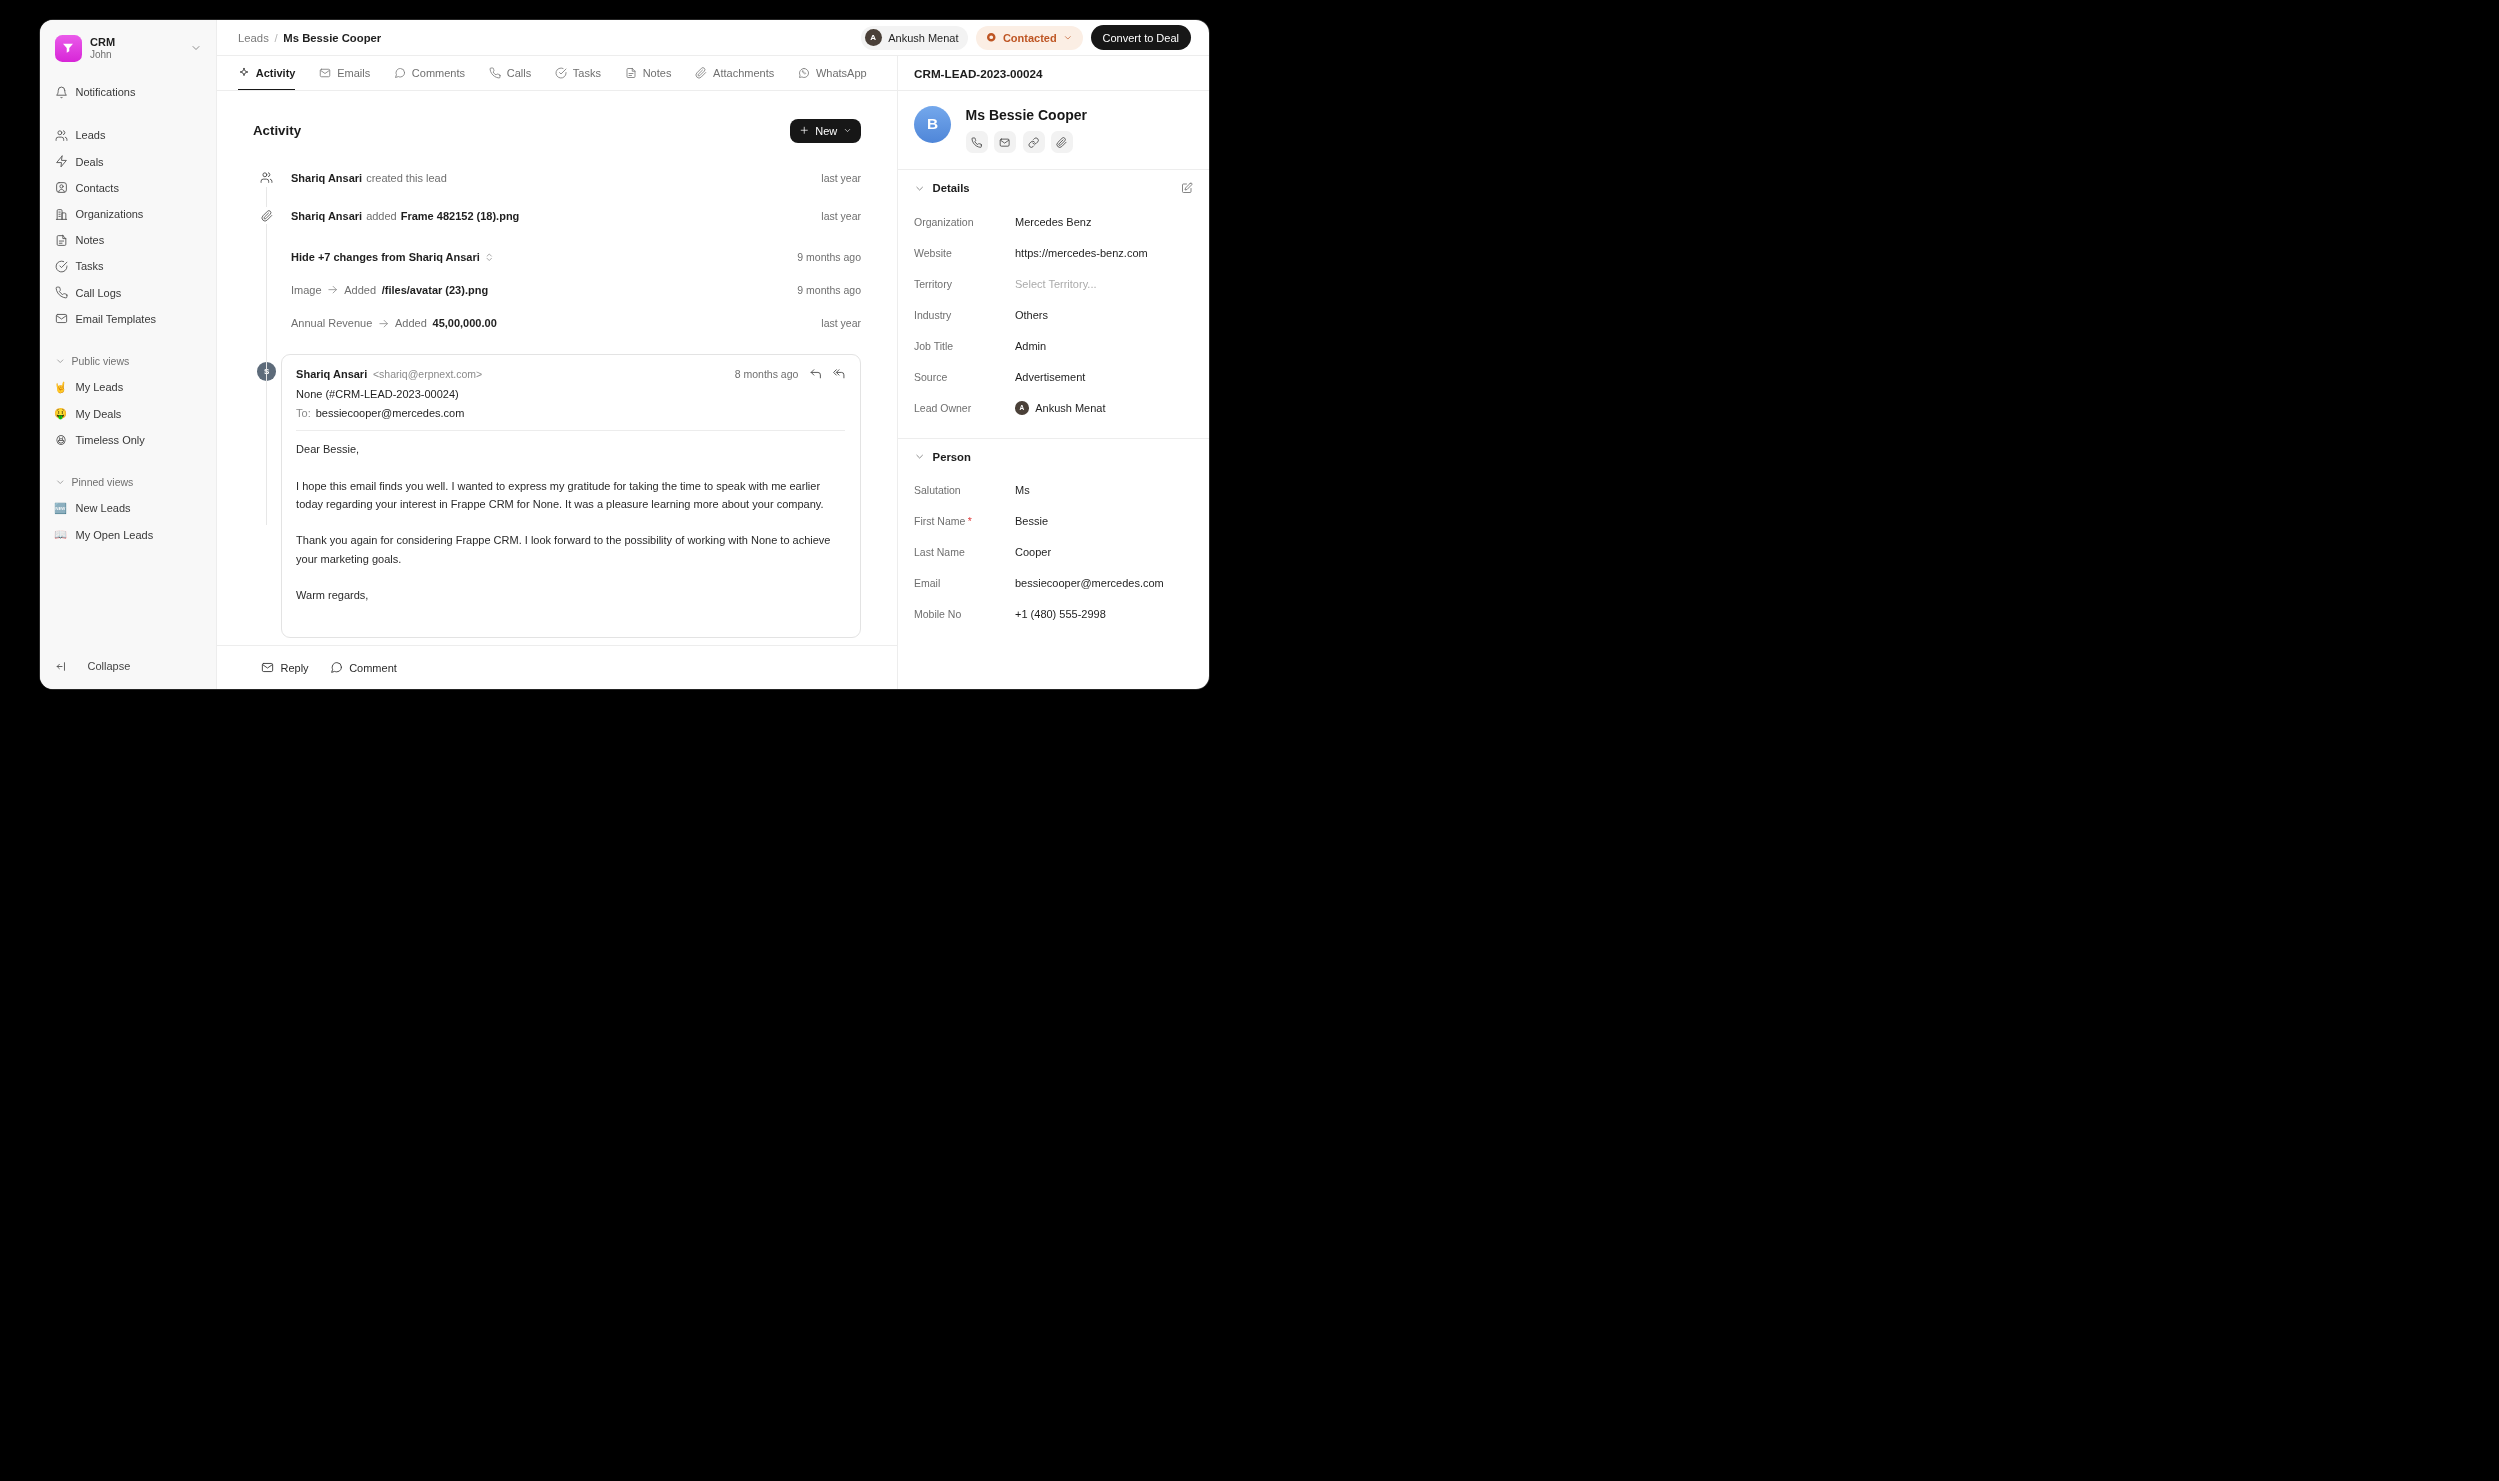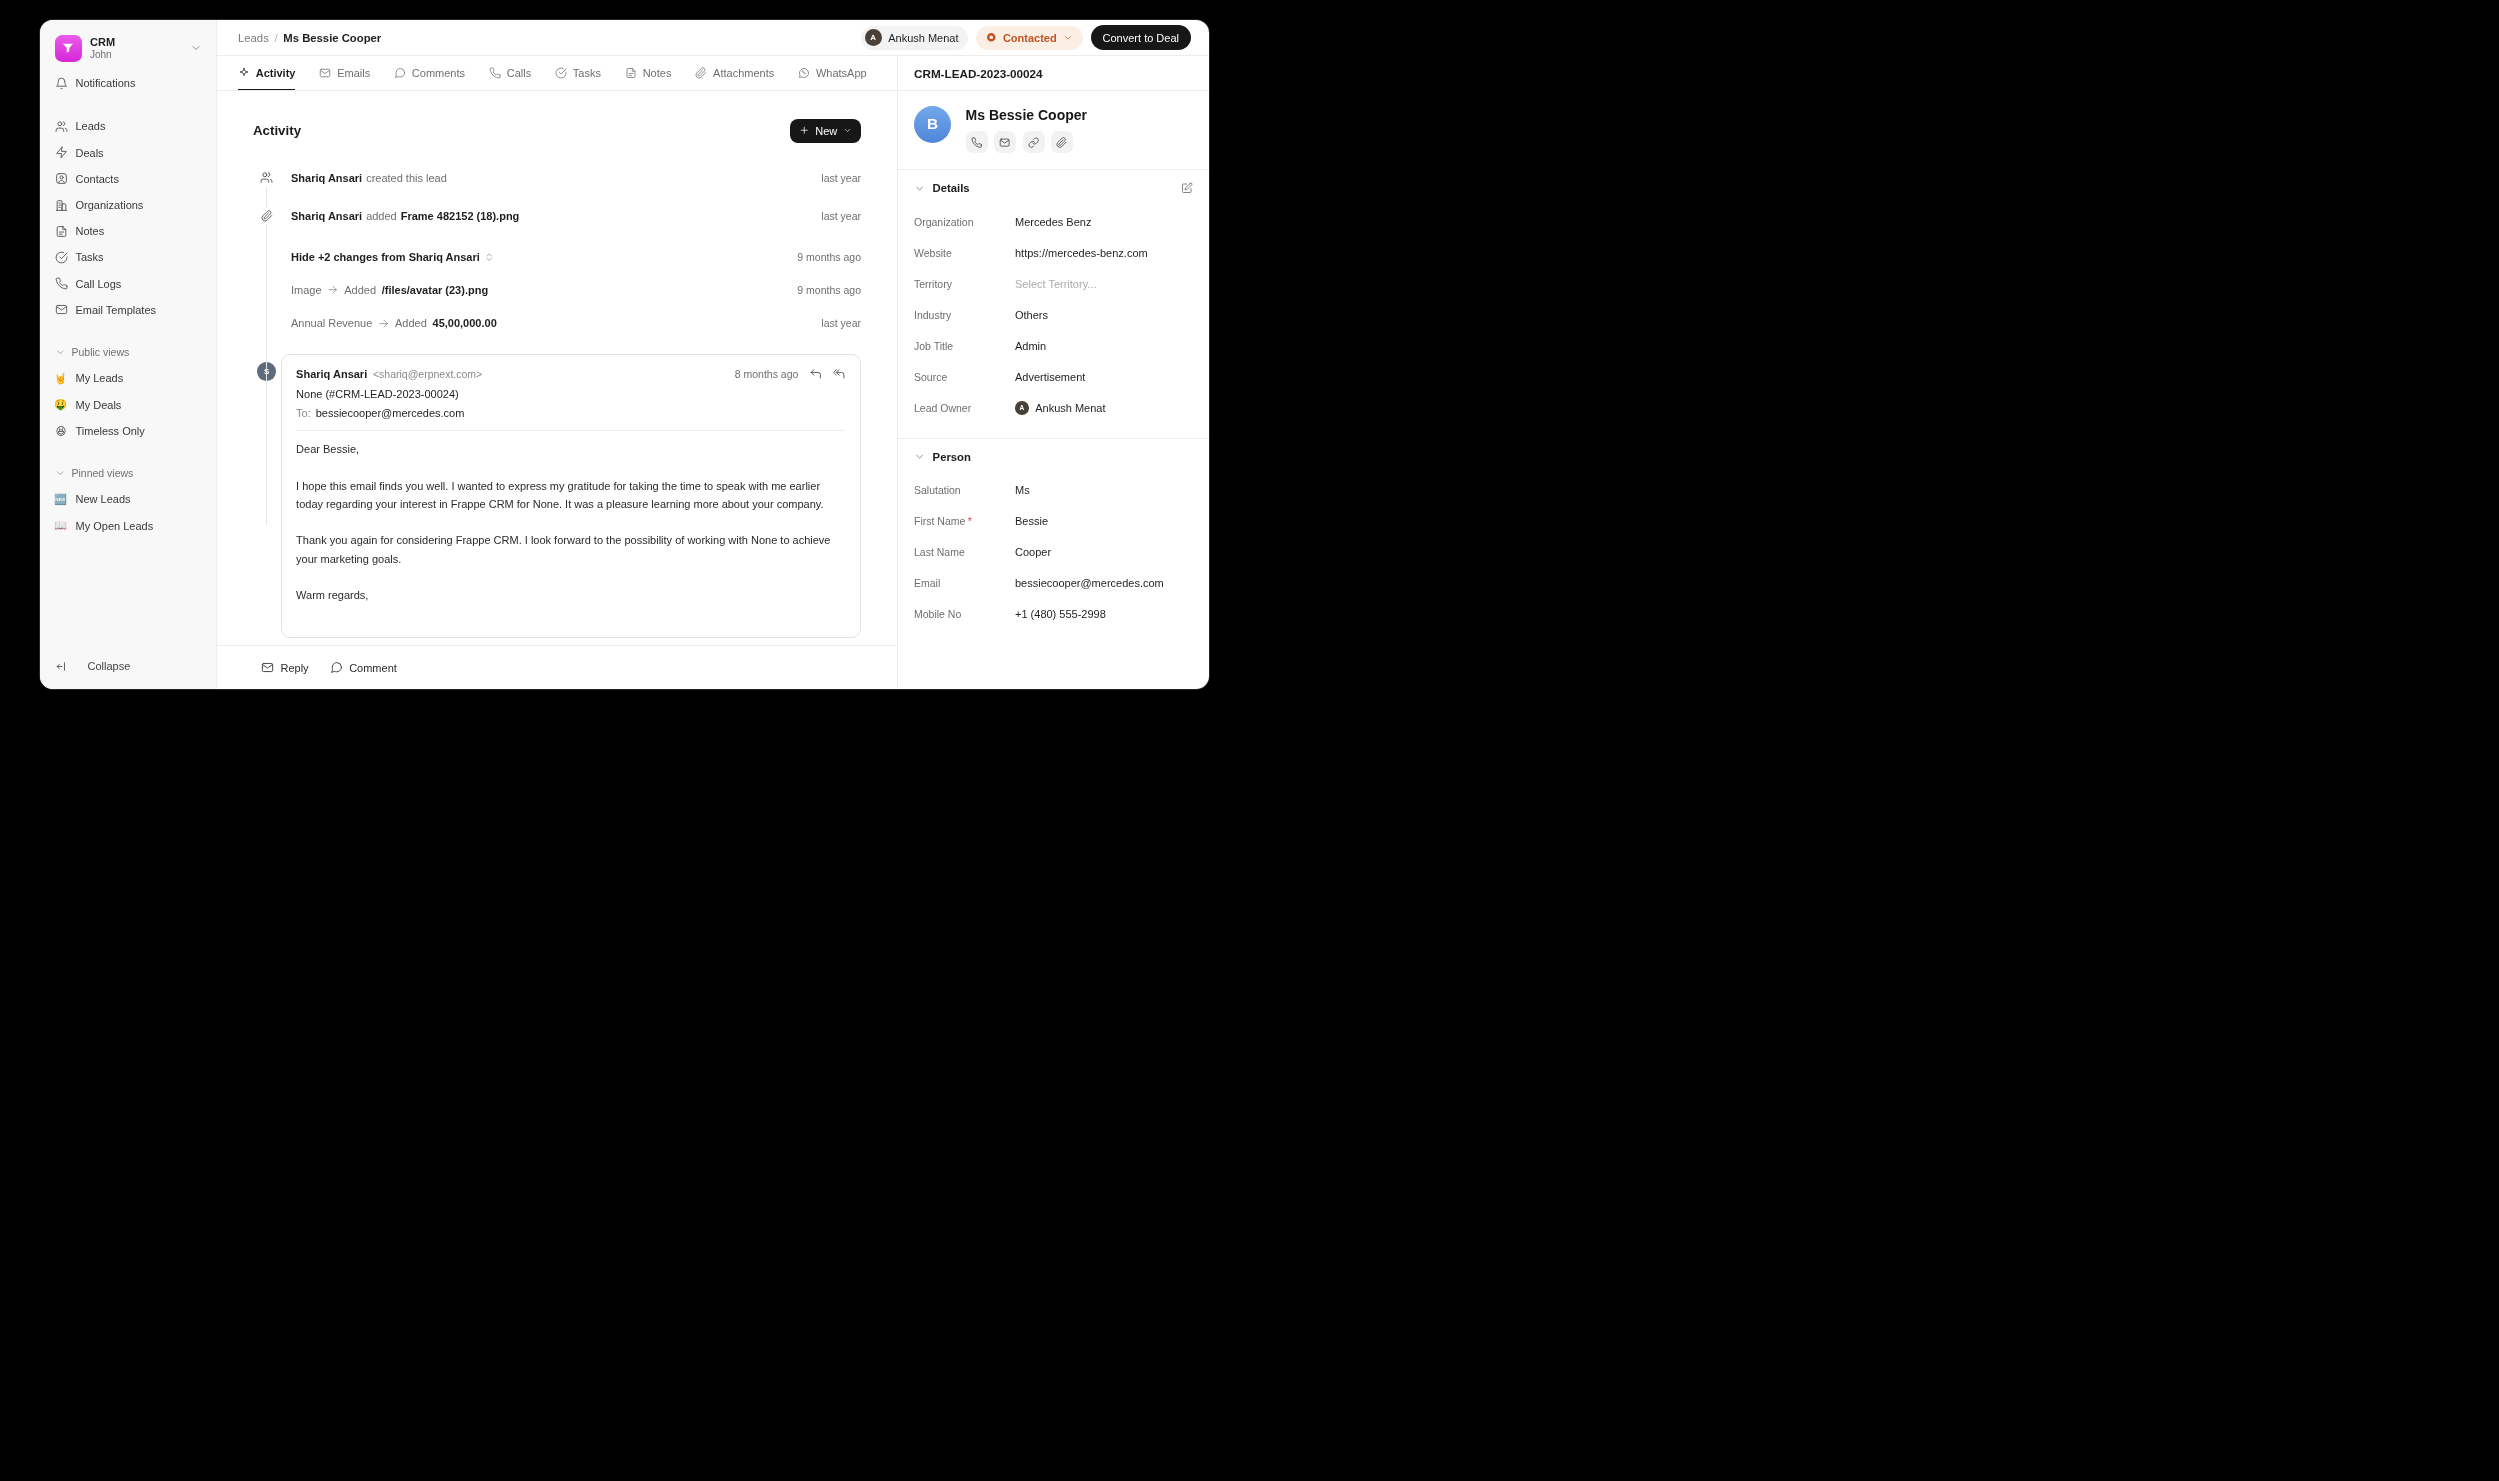--- a/index.html
+++ b/index.html
@@ -15,21 +15,21 @@
   
   .sidebar { width:177px; background:#f8f8f8; border-right:0.8px solid #ededed; display:flex; flex-direction:column; padding:9.7px 8px 11.3px; flex-shrink:0; }
   .sb-header { display:flex; align-items:center; gap:8px; padding:4.9px 6.5px; border-radius:6.5px; cursor:pointer; }
   .logo { width:27.5px; height:27.5px; border-radius:7.3px; background:linear-gradient(180deg,#ea5bea,#d726d7); display:flex; align-items:center; justify-content:center; flex-shrink:0; }
   .sb-titles { flex:1; min-width:0; }
   .sb-app { font-size:11px; font-weight:700; color:#1f1f1f; }
   .sb-user { font-size:10px; color:#6f6f6f; margin-top:0.8px; }
   .sb-chev { color:#7a7a7a; }
   .sb-item { display:flex; align-items:center; gap:8px; height:25px; padding:0 6.5px; border-radius:6.5px; font-size:11px; color:#383838; cursor:pointer; }
   .sb-item svg { color:#565656; flex-shrink:0; }
-  .notif { margin-top:4px; }
+  .notif { margin-top:13px; }
   .sb-group { margin-top:18px; display:flex; flex-direction:column; gap:1.2px; }
   .sb-section { margin-top:19.4px; }
   .sb-sec-head { display:flex; align-items:center; gap:6.5px; height:21px; padding:0 6.5px; font-size:10.5px; color:#707070; cursor:pointer; }
   .sb-sec-head svg { color:#8a8a8a; }
   .sb-sec-items { margin-top:3.2px; display:flex; flex-direction:column; gap:1.2px; }
   .emoji { width:13px; text-align:center; font-size:10.5px; flex-shrink:0; }
   .sb-spacer { flex:1; }
   .sb-collapse { display:flex; align-items:flex-start; gap:20px; padding:4.9px 6.5px; font-size:11px; color:#444; cursor:pointer; border-radius:6.5px; }
   .sb-collapse svg { color:#555; }
 
@@ -484,21 +484,21 @@
                     <b>Frame 482152 (18).png</b>
                   </span>
               <span class="feed-time">last year</span>
             </div>
 
             <div class="feed-row row-changes">
               <span class="icon-col">
                     <span class="feed-ic"><span class="feed-dot"></span></span>
                   </span>
               <span class="feed-text">
-                    <b>Hide +2 changes from Shariq Ansari</b>
+                    <b>Hide +7 changes from Shariq Ansari</b>
                     <svg class="ic sort-ic" width="10.5" height="10.5" viewBox="0 0 13 13">
                       <use href="#i-sort"></use>
                     </svg>
                   </span>
               <span class="feed-time">9 months ago</span>
             </div>
 
             <div class="feed-row subrow">
               <span class="feed-text">
                     <span>Image</span>

